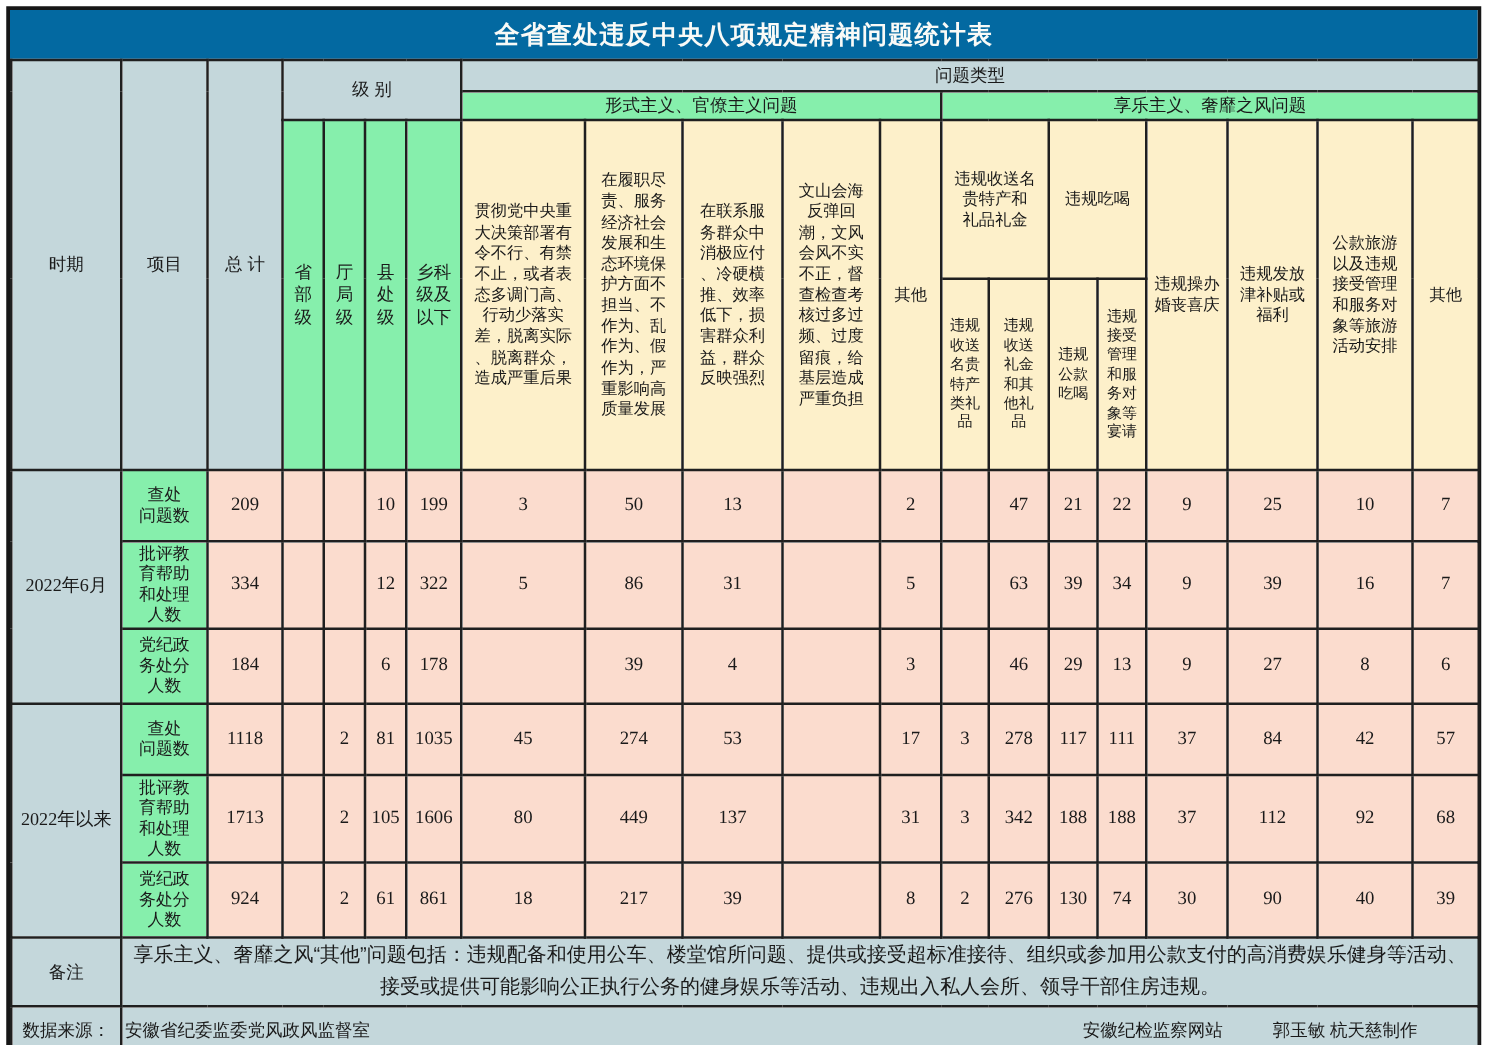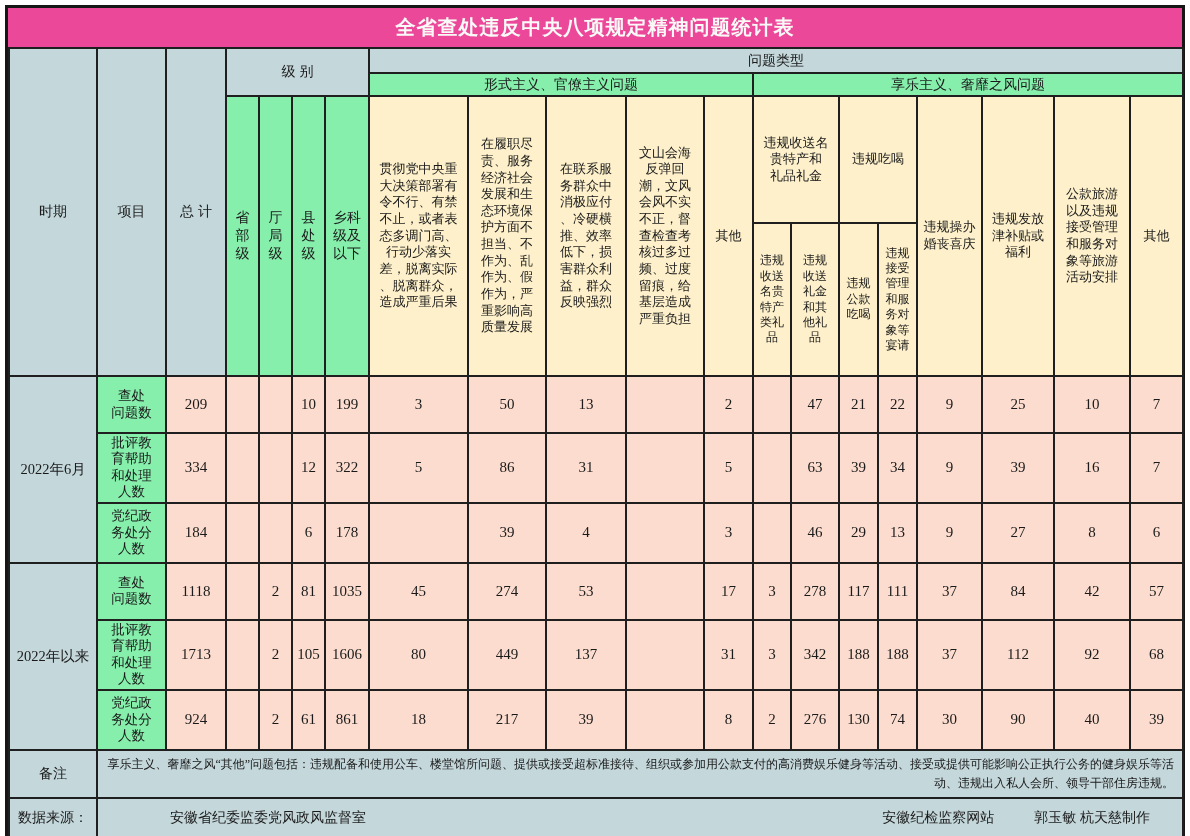--- a/index.html
+++ b/index.html
@@ -1,19 +1,19 @@
 <!DOCTYPE html>
 <html><head>
 <meta charset="utf-8">
 <style>
   html,body{margin:0;padding:0;background:#ffffff;}
   body{font-family:"Liberation Sans",sans-serif;color:#1a1a1a;}
   .sheet{width:1174px;margin:5px auto;border:3px solid #161616;}
   .title-bar{
-    height:39px;background:#ec4899;color:#f9faf7;
+    height:39px;background:#0369a1;color:#f9faf7;
     display:flex;align-items:center;justify-content:center;
     font-size:20px;font-weight:bold;letter-spacing:1px;
   }
   table{width:1174px;table-layout:fixed;border-collapse:collapse;}
   td{
     border:2px solid #1f1f1f;padding:1px 2px;vertical-align:middle;
     text-align:center;font-size:13px;line-height:1.28;overflow:hidden;
   }
   .blue{background:#c4d7db;}
   .green{background:#86efac;}
@@ -21,25 +21,25 @@
   .pink{background:#fbdcce;}
   .pre{white-space:pre-line;}
   .hd{font-size:14px;}
   .sm{font-size:12px;}
   .num{font-family:"Liberation Serif",serif;font-size:15px;}
   .period{font-family:Liberation Serif, serif;font-size:14.5px;}
   .rlabel{font-size:13.5px;line-height:1.22;margin-top:48px;}
   .hr1{height:25px;} .hr2{height:23px;} .hr3{height:127px;} .hr4{height:153px;}
   .dr-a{height:57px;} .dr-b{height:65px;} .dr-c{height:60px;}
   .note-row{height:48px;} .src-row{height:40px;}
-  .note-cell{text-align:right;font-size:12px;padding:2px 8px;line-height:1.55;font-family:Liberation Serif, serif;}
+  .note-cell{text-align:center;font-size:16px;padding:2px 8px;line-height:1.55;}
   .src-label{font-size:14px;}
   .src-flex{display:flex;justify-content:space-between;align-items:center;font-size:14px;}
-  .src-org{margin-left:70px;}
-  .src-right{margin-right:30px;display:flex;gap:40px;}
+  .src-org{}
+  .src-right{margin-right:46px;display:flex;gap:40px;}
 </style>
 </head>
 <body>
 
 <div class="sheet">
   <div class="title-bar">全省查处违反中央八项规定精神问题统计表</div>
   <table>
     <colgroup>
       <col style="width:88px">
         <col style="width:69px">

